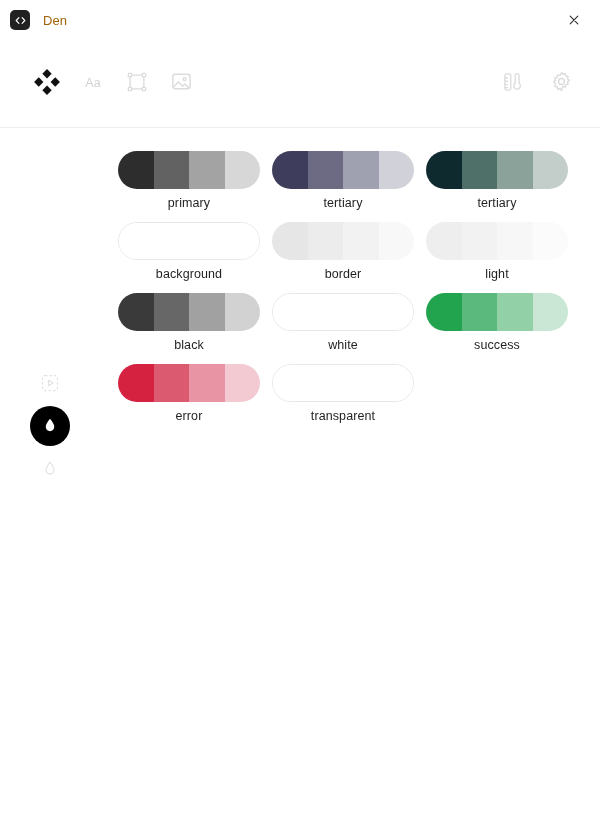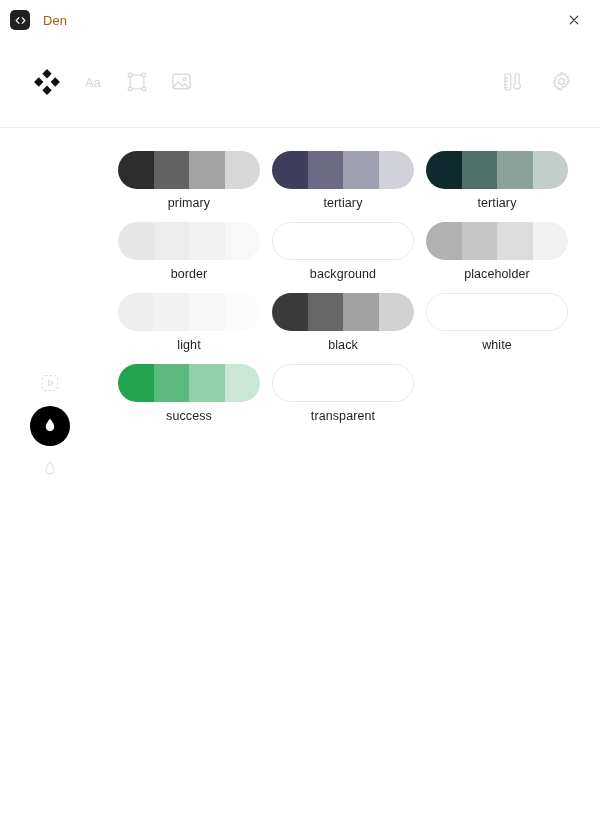--- a/index.html
+++ b/index.html
@@ -295,47 +295,38 @@
       <div class="swatch-cell">
         <div class="pill">
           <div class="seg" style="background: rgb(14, 42, 46);"></div>
           <div class="seg" style="background: rgb(79, 112, 105);"></div>
           <div class="seg" style="background: rgb(139, 162, 155);"></div>
           <div class="seg" style="background: rgb(195, 205, 201);"></div>
         </div>
         <div class="swatch-label">tertiary</div>
       </div>
       <div class="swatch-cell">
+        <div class="pill outlined">
+          <div class="seg" style="background: rgb(255, 255, 255);"></div>
+          <div class="seg" style="background: rgb(255, 255, 255);"></div>
+          <div class="seg" style="background: rgb(255, 255, 255);"></div>
+          <div class="seg" style="background: rgb(255, 255, 255);"></div>
+        </div>
+        <div class="swatch-label">background</div>
+      </div>
+      <div class="swatch-cell">
         <div class="pill">
           <div class="seg" style="background: rgb(230, 230, 230);"></div>
           <div class="seg" style="background: rgb(236, 236, 236);"></div>
           <div class="seg" style="background: rgb(242, 242, 242);"></div>
           <div class="seg" style="background: rgb(248, 248, 248);"></div>
         </div>
         <div class="swatch-label">border</div>
       </div>
       <div class="swatch-cell">
-        <div class="pill outlined">
-          <div class="seg" style="background: rgb(255, 255, 255);"></div>
-          <div class="seg" style="background: rgb(255, 255, 255);"></div>
-          <div class="seg" style="background: rgb(255, 255, 255);"></div>
-          <div class="seg" style="background: rgb(255, 255, 255);"></div>
-        </div>
-        <div class="swatch-label">background</div>
-      </div>
-      <div class="swatch-cell">
-        <div class="pill">
-          <div class="seg" style="background: rgb(177, 177, 177);"></div>
-          <div class="seg" style="background: rgb(198, 198, 198);"></div>
-          <div class="seg" style="background: rgb(220, 220, 220);"></div>
-          <div class="seg" style="background: rgb(241, 241, 241);"></div>
-        </div>
-        <div class="swatch-label">placeholder</div>
-      </div>
-      <div class="swatch-cell">
         <div class="pill">
           <div class="seg" style="background: rgb(238, 238, 238);"></div>
           <div class="seg" style="background: rgb(242, 242, 242);"></div>
           <div class="seg" style="background: rgb(247, 247, 247);"></div>
           <div class="seg" style="background: rgb(251, 251, 251);"></div>
         </div>
         <div class="swatch-label">light</div>
       </div>
       <div class="swatch-cell">
         <div class="pill">
@@ -358,20 +349,29 @@
       <div class="swatch-cell">
         <div class="pill">
           <div class="seg" style="background: rgb(34, 164, 78);"></div>
           <div class="seg" style="background: rgb(92, 185, 126);"></div>
           <div class="seg" style="background: rgb(146, 208, 168);"></div>
           <div class="seg" style="background: rgb(201, 231, 212);"></div>
         </div>
         <div class="swatch-label">success</div>
       </div>
       <div class="swatch-cell">
+        <div class="pill">
+          <div class="seg" style="background: rgb(212, 34, 64);"></div>
+          <div class="seg" style="background: rgb(220, 90, 112);"></div>
+          <div class="seg" style="background: rgb(232, 148, 164);"></div>
+          <div class="seg" style="background: rgb(243, 201, 210);"></div>
+        </div>
+        <div class="swatch-label">error</div>
+      </div>
+      <div class="swatch-cell">
         <div class="pill outlined">
           <div class="seg" style="background: rgb(255, 255, 255);"></div>
           <div class="seg" style="background: rgb(255, 255, 255);"></div>
           <div class="seg" style="background: rgb(255, 255, 255);"></div>
           <div class="seg" style="background: rgb(255, 255, 255);"></div>
         </div>
         <div class="swatch-label">transparent</div>
       </div>
     </div>
 

